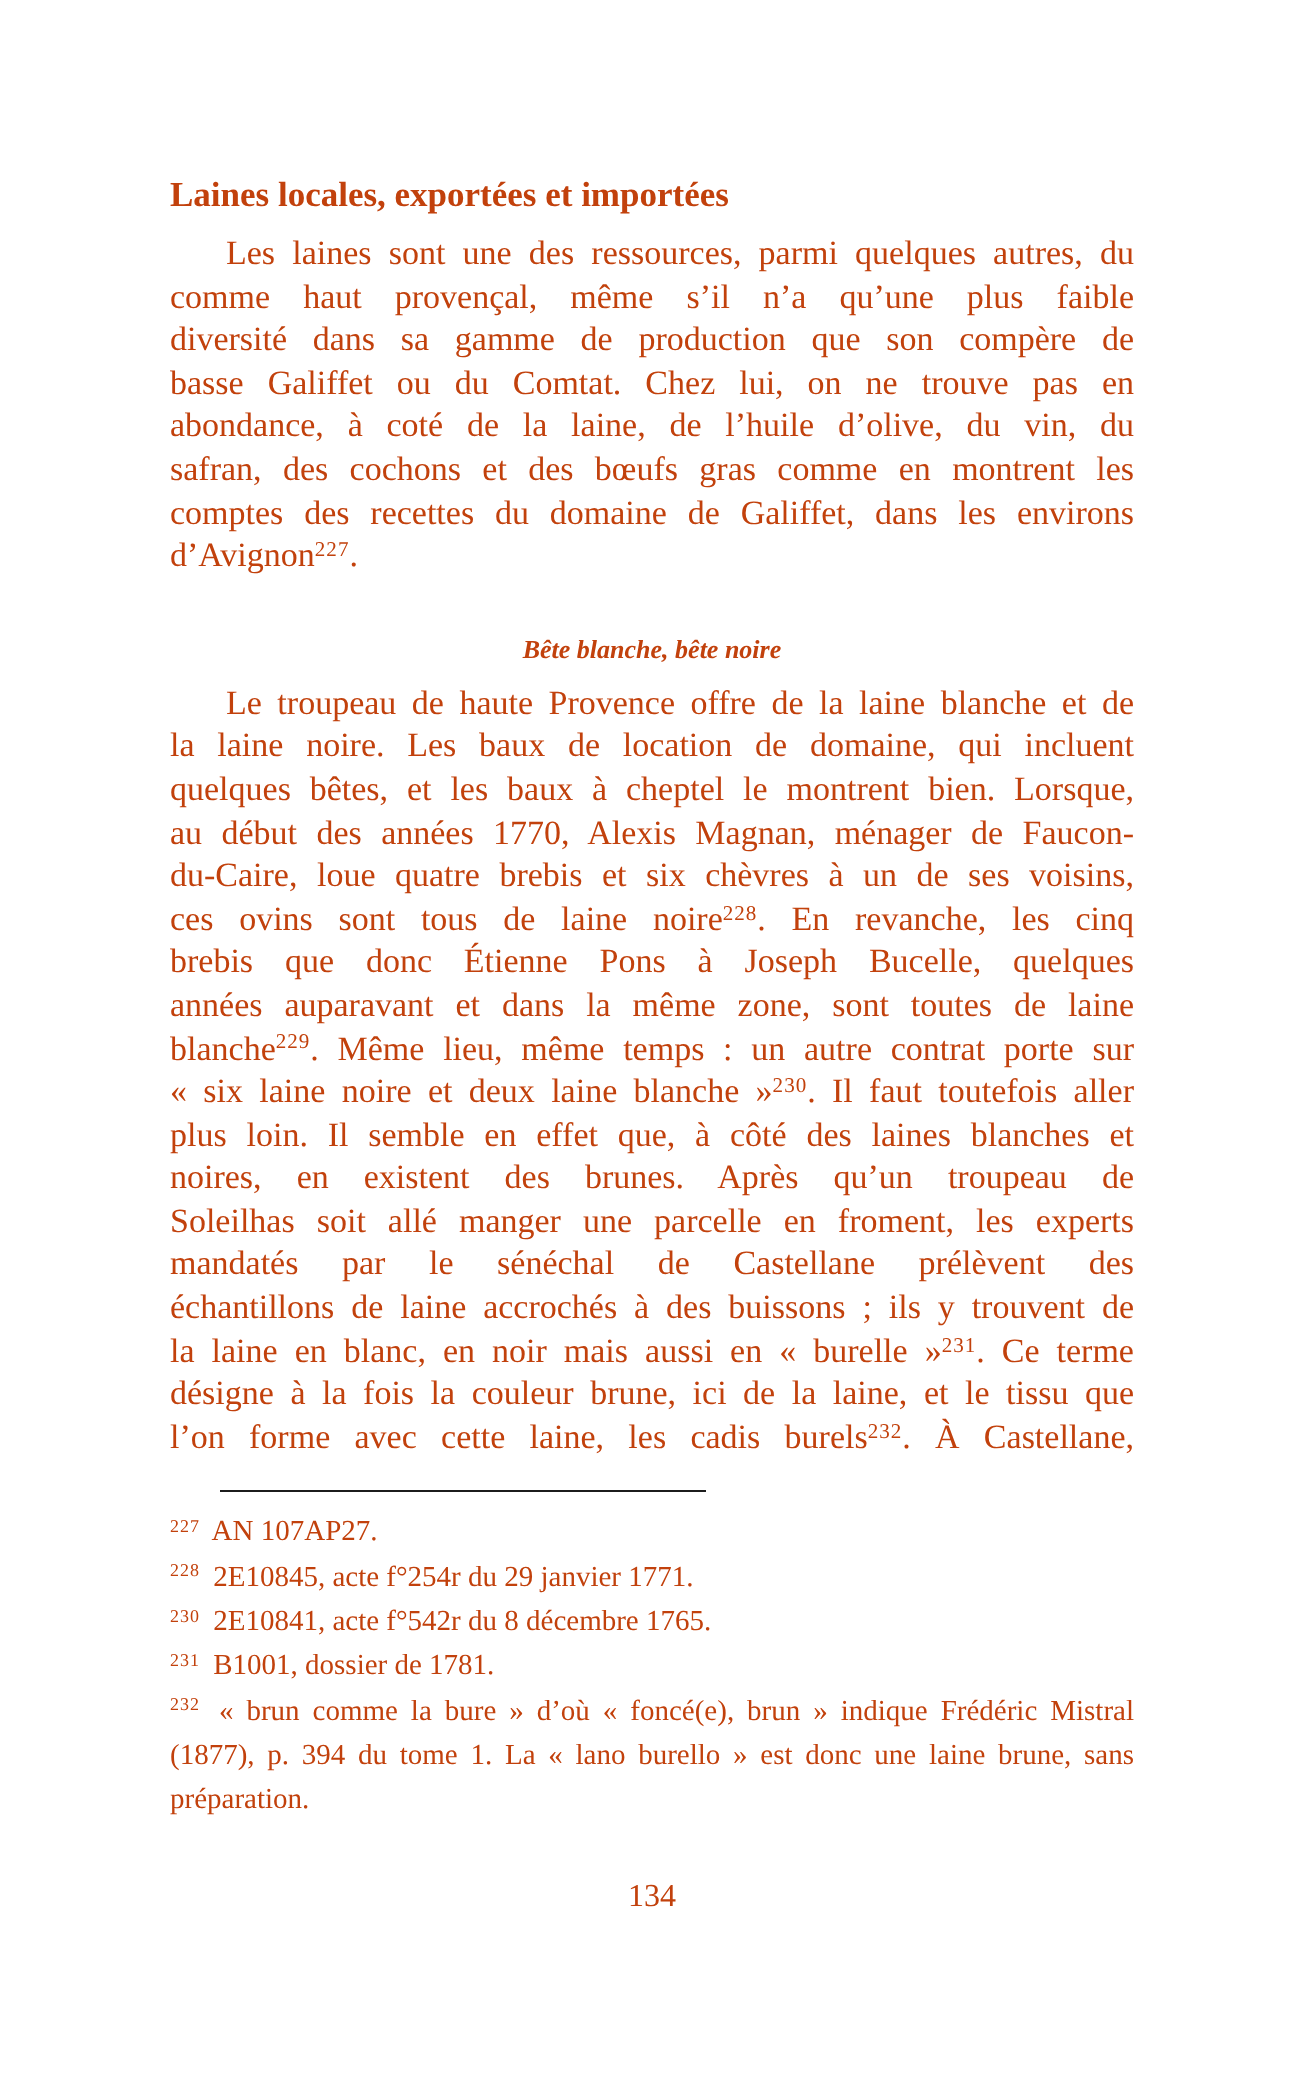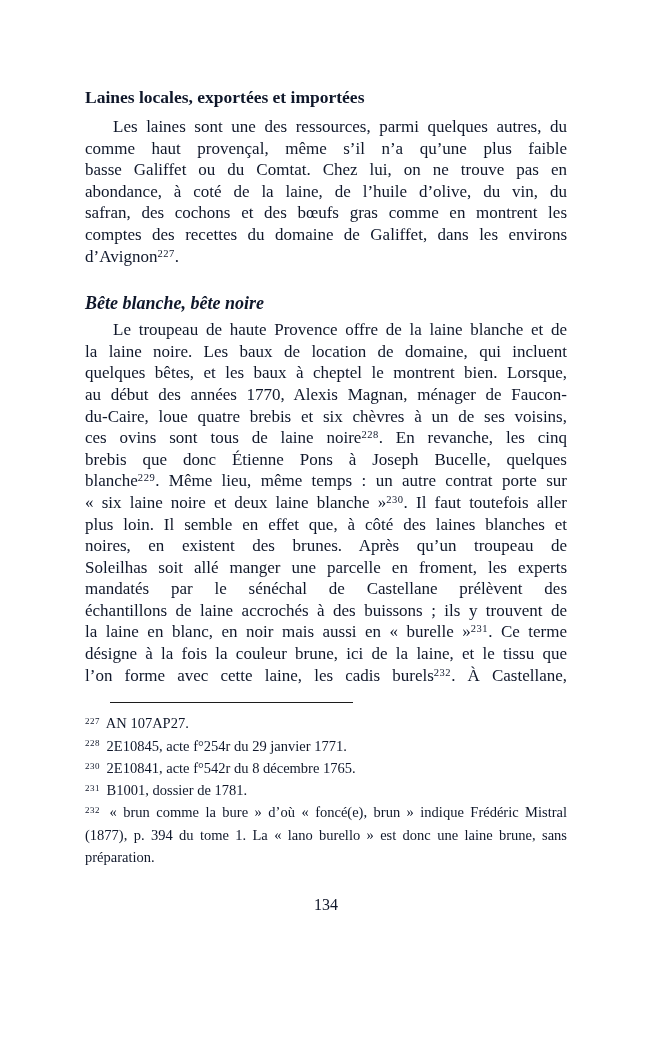--- a/index.html
+++ b/index.html
@@ -1,37 +1,38 @@
 <!DOCTYPE html>
 <html><head>
 <meta charset="utf-8">
 <style>
   html, body { margin: 0; padding: 0; background: #e8e8e8; }
   .page {
     width: 650px; height: 1037px;
     background: #ffffff;
-    color: #0f172a;
+    color: #c2410c;
     font-family: "Liberation Serif", "DejaVu Serif", serif;
     box-sizing: border-box;
     padding: 86px 83px 0 85px;
     margin: 0 auto;
     overflow: hidden;
   }
   .heading1 {
     font-weight: bold;
     font-size: 17.5px;
     line-height: 22px;
     margin: 0 0 8px 0;
   }
   .heading2 {
     font-weight: bold;
     font-style: italic;
-    font-size: 18px;
+    font-size: 13px;
     line-height: 22px;
     margin: 25px 0 5px 0;
+    text-align: center;
   }
   .para .line {
     font-size: 17px;
     line-height: 21.6px;
     text-align: justify;
     white-space: normal;
   }
   .line.jl { text-align-last: justify; }
   .line.indent { text-indent: 28px; }
   sup {
@@ -64,37 +65,39 @@
 </head>
 <body>
 
 <div class="page">
 
   <h1 class="heading1">Laines locales, exportées et importées</h1>
 
   <div class="para">
       <div class="line jl indent">Les laines sont une des ressources, parmi quelques autres, du</div>
       <div class="line jl">comme haut provençal, même s’il n’a qu’une plus faible</div>
+      <div class="line jl">diversité dans sa gamme de production que son compère de</div>
       <div class="line jl">basse Galiffet ou du Comtat. Chez lui, on ne trouve pas en</div>
       <div class="line jl">abondance, à coté de la laine, de l’huile d’olive, du vin, du</div>
       <div class="line jl">safran, des cochons et des bœufs gras comme en montrent les</div>
       <div class="line jl">comptes des recettes du domaine de Galiffet, dans les environs</div>
       <div class="line">d’Avignon<sup>227</sup>.</div>
     </div>
 
   <h2 class="heading2">Bête blanche, bête noire</h2>
 
   <div class="para">
       <div class="line jl indent">Le troupeau de haute Provence offre de la laine blanche et de</div>
       <div class="line jl">la laine noire. Les baux de location de domaine, qui incluent</div>
       <div class="line jl">quelques bêtes, et les baux à cheptel le montrent bien. Lorsque,</div>
       <div class="line jl">au début des années 1770, Alexis Magnan, ménager de Faucon-</div>
       <div class="line jl">du-Caire, loue quatre brebis et six chèvres à un de ses voisins,</div>
       <div class="line jl">ces ovins sont tous de laine noire<sup>228</sup>. En revanche, les cinq</div>
       <div class="line jl">brebis que donc Étienne Pons à Joseph Bucelle, quelques</div>
+      <div class="line jl">années auparavant et dans la même zone, sont toutes de laine</div>
       <div class="line jl">blanche<sup>229</sup>. Même lieu, même temps : un autre contrat porte sur</div>
       <div class="line jl">« six laine noire et deux laine blanche »<sup>230</sup>. Il faut toutefois aller</div>
       <div class="line jl">plus loin. Il semble en effet que, à côté des laines blanches et</div>
       <div class="line jl">noires, en existent des brunes. Après qu’un troupeau de</div>
       <div class="line jl">Soleilhas soit allé manger une parcelle en froment, les experts</div>
       <div class="line jl">mandatés par le sénéchal de Castellane prélèvent des</div>
       <div class="line jl">échantillons de laine accrochés à des buissons ; ils y trouvent de</div>
       <div class="line jl">la laine en blanc, en noir mais aussi en « burelle »<sup>231</sup>. Ce terme</div>
       <div class="line jl">désigne à la fois la couleur brune, ici de la laine, et le tissu que</div>
       <div class="line jl">l’on forme avec cette laine, les cadis burels<sup>232</sup>. À Castellane,</div>

